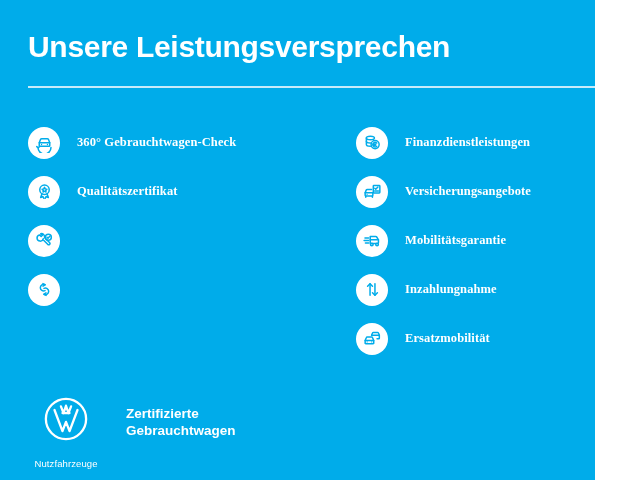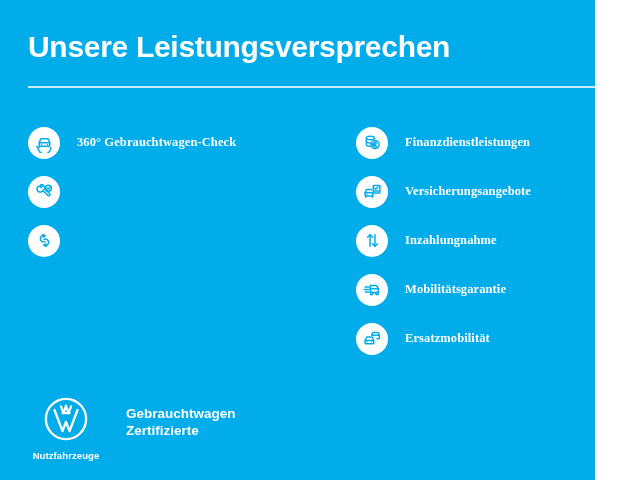--- a/index.html
+++ b/index.html
@@ -112,23 +112,23 @@
     display: flex;
     flex-direction: column;
     align-items: center;
   }
   .vw-mark {
     width: 46px;
     height: 46px;
   }
   .vw-mark svg { display: block; width: 46px; height: 46px; }
   .brand-word {
-    margin-top: 8px;
+    margin-top: 16px;
     font-size: 9.5px;
-    font-weight: bold;
+    font-weight: normal;
     color: #ffffff;
     letter-spacing: 0.1px;
     white-space: nowrap;
   }
   .footer-text {
     margin-left: 22px;
     margin-top: 9px;
     font-size: 13.5px;
     font-weight: bold;
     line-height: 17px;
@@ -156,20 +156,31 @@
             <path d="M6 12.2v3.4a.8.8 0 0 0 .8.8h10.4a.8.8 0 0 0 .8-.8v-3.4"></path>
             <circle class="solid" cx="8.6" cy="14.2" r="0.8"></circle>
             <circle class="solid" cx="15.4" cy="14.2" r="0.8"></circle>
             <path d="M4.6 17.8a7 7 0 0 0 14.8 0"></path>
             <path d="M4.6 17.8l-1.5-1.1M4.6 17.8l1.6-.9"></path>
           </svg>
         </span>
         <span class="promise-label">360° Gebrauchtwagen-Check</span>
       </div>
 
+      <div class="promise">
+        <span class="badge">
+          <svg viewBox="0 0 24 24">
+            <circle cx="12" cy="10" r="5.4"></circle>
+            <path d="M12 7.3l.85 1.75 1.9.28-1.38 1.35.33 1.9L12 11.67l-1.7.91.33-1.9-1.38-1.35 1.9-.28z"></path>
+            <path d="M9.1 14.6l-1.5 4.2 2.6-1.1 1.1 2.1"></path>
+            <path d="M14.9 14.6l1.5 4.2-2.6-1.1-1.1 2.1"></path>
+          </svg>
+        </span>
+        <span class="promise-label">Qualitätszertifikat</span>
+      </div>
 
 
       <div class="promise">
         <span class="badge">
           <svg viewBox="0 0 24 24">
             <path d="M10.6 9.9a3.6 3.6 0 1 1-4.3-4.3l1.9 1.9 1.4-1.4-1.9-1.9a3.6 3.6 0 0 1 4.3 4.3l6 6a1.5 1.5 0 0 1-2.1 2.1l-4.6-4.6"></path>
             <circle cx="16.4" cy="8.2" r="3.4"></circle>
             <path d="M14.9 8.2l1.1 1.1 2-2.2"></path>
           </svg>
         </span>
@@ -215,40 +226,40 @@
             <path d="M14.6 8.3l1.1 1.1 2.5-2.6"></path>
             <path d="M14.4 11.3h4.4"></path>
           </svg>
         </span>
         <span class="promise-label">Versicherungsangebote</span>
       </div>
 
       <div class="promise">
         <span class="badge">
           <svg viewBox="0 0 24 24">
-            <path d="M9.2 18.6V5.4"></path>
-            <path d="M6.4 8.2l2.8-2.8 2.8 2.8"></path>
-            <path d="M14.8 5.4v13.2"></path>
-            <path d="M12 15.8l2.8 2.8 2.8-2.8"></path>
-          </svg>
-        </span>
-        <span class="promise-label">Inzahlungnahme</span>
-      </div>
-
-      <div class="promise">
-        <span class="badge">
-          <svg viewBox="0 0 24 24">
             <path d="M9.4 15.4h8.4a1 1 0 0 0 1-1v-3.2l-2-3.2a1.3 1.3 0 0 0-1.1-.6H9.4z"></path>
             <path d="M9.4 11.2h9.4"></path>
             <circle cx="11.2" cy="16.6" r="1.5"></circle>
             <circle cx="17.2" cy="16.6" r="1.5"></circle>
             <path d="M3.4 9.2h4.2M2.4 12h5.2M3.9 14.8h3.7"></path>
           </svg>
         </span>
         <span class="promise-label">Mobilitätsgarantie</span>
+      </div>
+
+      <div class="promise">
+        <span class="badge">
+          <svg viewBox="0 0 24 24">
+            <path d="M9.2 18.6V5.4"></path>
+            <path d="M6.4 8.2l2.8-2.8 2.8 2.8"></path>
+            <path d="M14.8 5.4v13.2"></path>
+            <path d="M12 15.8l2.8 2.8 2.8-2.8"></path>
+          </svg>
+        </span>
+        <span class="promise-label">Inzahlungnahme</span>
       </div>
 
       <div class="promise">
         <span class="badge">
           <svg viewBox="0 0 24 24">
             <path d="M11 8.4l1-2.6a1.2 1.2 0 0 1 1.1-.8h4.6a1.2 1.2 0 0 1 1.1.8l1 2.6"></path>
             <path d="M11 8.4h8.8v3.3a.6.6 0 0 1-.6.6h-2"></path>
             <path d="M3.6 14.2h9.8M3.6 14.2l1.3-3.1a1.2 1.2 0 0 1 1.1-.8h5a1.2 1.2 0 0 1 1.1.8l1.3 3.1"></path>
             <path d="M3.6 14.2v3.1a.7.7 0 0 0 .7.7h8.4a.7.7 0 0 0 .7-.7v-3.1"></path>
             <circle class="solid" cx="5.9" cy="15.9" r="0.7"></circle>
@@ -268,18 +279,18 @@
           <circle cx="24" cy="24" r="21" fill="none" stroke="#ffffff" stroke-width="2.4"></circle>
           <path d="M24 10.2l-2.6 7.6-2.7-7.0
                    M12.0 14.6l8.3 22.0 3.7-9.6 3.7 9.6 8.3-22.0
                    M29.3 10.8l-2.7 7.0L24 10.2" fill="none" stroke="#ffffff" stroke-width="2.4" stroke-linecap="round" stroke-linejoin="round"></path>
           <path d="M20.3 17.8h7.4" fill="none" stroke="#ffffff" stroke-width="2.4" stroke-linecap="round"></path>
         </svg>
       </span>
       <span class="brand-word">Nutzfahrzeuge</span>
     </div>
     <div class="footer-text">
+      <div>Zertifizierte</div>
       <div>Gebrauchtwagen</div>
-      <div>Zertifizierte</div>
     </div>
   </div>
 
 </div>
 
 </body></html>

